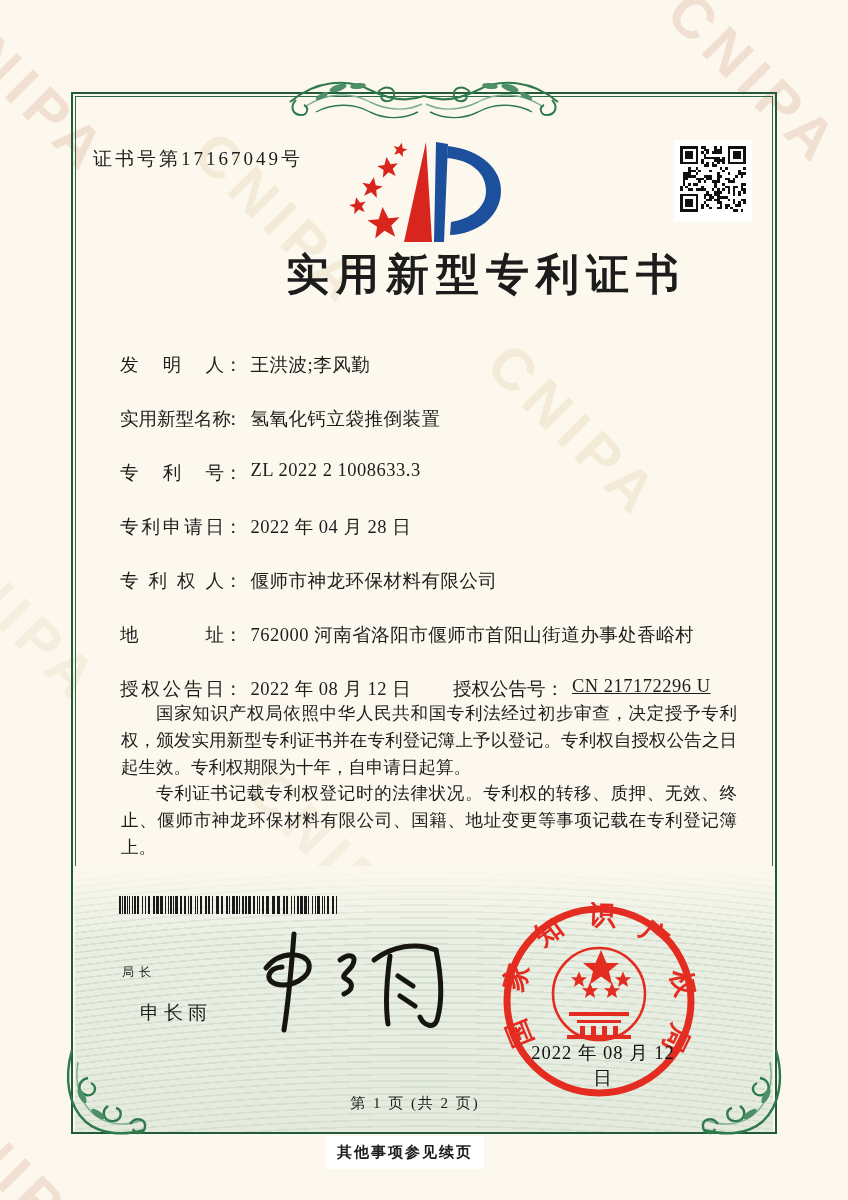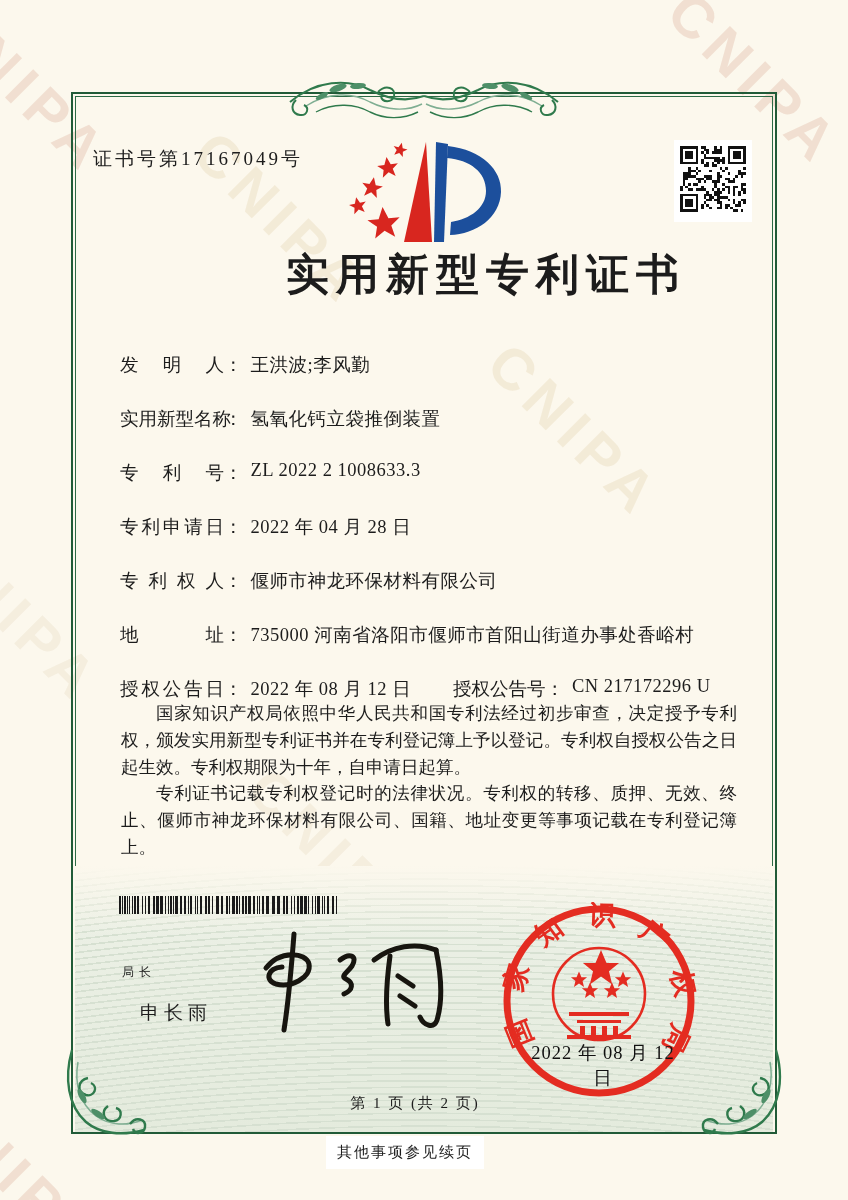--- a/index.html
+++ b/index.html
@@ -56,40 +56,40 @@
   }
   .fields{left:120px; top:352px; width:618px; font-size:18.5px;}
   .field-row{position:relative; height:21px; margin-bottom:33px; white-space:nowrap;}
   .flabel{
     display:inline-block; width:104px; text-align:justify; text-align-last:justify;
     vertical-align:top;
   }
   .fcolon{display:inline-block; vertical-align:top;}
   .fvalue{display:inline-block; margin-left:8px; vertical-align:top; letter-spacing:0.5px;}
   .pair2{position:absolute; left:333px; top:0; white-space:nowrap;}
-  .pair2 .fvalue{margin-left:8px;}
+  .pair2 .fvalue{margin-left:8px;text-decoration:underline;}
   .body-text{
     left:121px; top:700px; width:616px; font-size:17.5px; line-height:26.8px;
     text-align:justify; z-index:3;
   }
   .body-text p{margin:0; text-indent:2em;}
   .barcode{left:119px; top:896px; z-index:3;}
   .sig-title{left:122px; top:964px; font-size:12px; letter-spacing:5px; z-index:3;}
   .sig-name{left:122px; top:1000px; font-size:19px; letter-spacing:5px; z-index:3;margin-left:18px;}
   .signature{left:240px; top:926px; z-index:4;}
   .seal{left:500px; top:902px; z-index:5; opacity:0.96;}
   .seal-date{
     left:519px; top:1040px; width:168px; text-align:center;
     font-size:18.5px; letter-spacing:1px; z-index:6; color:#111;
   }
   .page-info{left:62px; top:1094px; width:706px; text-align:center;
     font-size:15px; letter-spacing:2px; z-index:6;}
   .note-box{
     left:326px; top:1136px; width:158px; height:33px; background:#ffffff;
-    text-align:center; line-height:33px; font-size:15px; letter-spacing:2px; z-index:3;
+    text-align:center; line-height:33px; font-size:15px; letter-spacing:2px; z-index:3;font-weight:bold;
   }
 </style>
 </head>
 <body>
 
 <div class="page">
 
   <div class="wm pink" style="left:-30px; top:-14px;">CNIPA</div>
   <div class="wm pink" style="left:702px; top:-22px;">CNIPA</div>
   <div class="wm beige" style="left:228px; top:118px;">CNIPA</div>
@@ -391,21 +391,21 @@
     <div class="field-row">
       <span class="flabel">专利号</span><span class="fcolon">：</span><span class="fvalue">ZL 2022 2 1008633.3</span>
     </div>
     <div class="field-row">
       <span class="flabel">专利申请日</span><span class="fcolon">：</span><span class="fvalue">2022 年 04 月 28 日</span>
     </div>
     <div class="field-row">
       <span class="flabel">专利权人</span><span class="fcolon">：</span><span class="fvalue">偃师市神龙环保材料有限公司</span>
     </div>
     <div class="field-row">
-      <span class="flabel">地址</span><span class="fcolon">：</span><span class="fvalue">735000 河南省洛阳市偃师市首阳山街道办事处香峪村</span>
+      <span class="flabel">地址</span><span class="fcolon">：</span><span class="fvalue">762000 河南省洛阳市偃师市首阳山街道办事处香峪村</span>
     </div>
     <div class="field-row">
       <span class="flabel">授权公告日</span><span class="fcolon">：</span><span class="fvalue">2022 年 08 月 12 日</span>
       <span class="pair2">
         <span>授权公告号</span><span>：</span><span class="fvalue">CN 217172296 U</span>
       </span>
     </div>
   </div>
 
   <div class="abs body-text">

